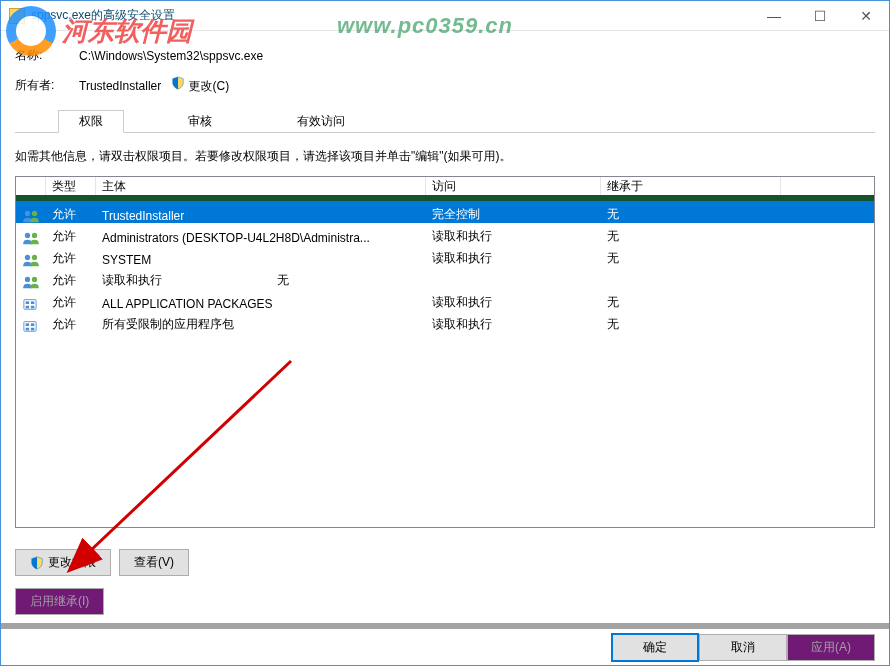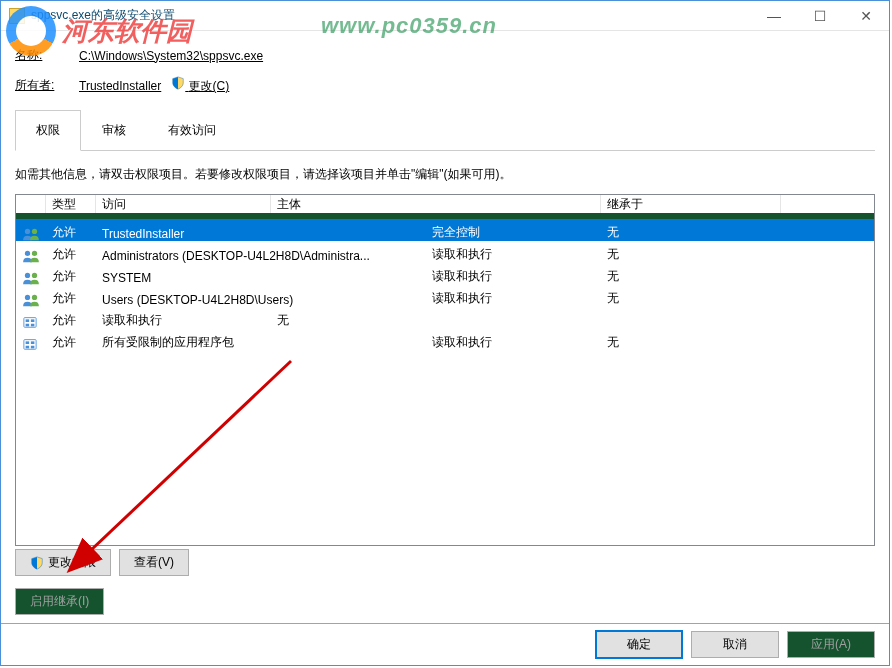--- a/index.html
+++ b/index.html
@@ -69,51 +69,51 @@
       margin-left: 6px;
       font-size: 26px;
       font-weight: bold;
       color: #ef4444;
       font-style: italic;
       text-shadow: 0 0 2px #fff;
     }
     .watermark-url {
       position: absolute;
       top: 12px;
-      left: 320px;
+      left: 336px;
       z-index: 100;
       font-size: 22px;
       font-weight: bold;
       color: #1a8f4a;
       opacity: 0.6;
       font-style: italic;
       letter-spacing: 1px;
     }
     .content {
       padding: 10px 14px 0 14px;
     }
     .info-row {
       display: flex;
       padding: 6px 0;
       align-items: center;
-      text-decoration: underline;
     }
     .info-label { width: 64px; }
     .link { color: #000000; cursor: pointer; }
     .tabs {
       display: flex;
       margin-top: 8px;
       border-bottom: 1px solid #ccc;
     }
     .tab {
-      padding: 11px 20px;
+      padding: 2px 20px;
       border: 1px solid transparent;
       position: relative;
       top: 1px;
       cursor: pointer;
+      margin-left: 43px;
     }
     .tab.active {
       border: 1px solid #ccc;
       border-bottom: 1px solid #fff;
       background: #fff;
     }
     .instructions {
       padding: 14px 0 10px 0;
       line-height: 1.6;
     }
@@ -186,33 +186,33 @@
       border: 1px solid #adadad;
       padding: 4px 14px;
       font-family: inherit;
       font-size: 12px;
       cursor: pointer;
       display: flex;
       align-items: center;
       gap: 4px;
       min-height: 24px;
     }
-    .btn.disabled { color: #a0a0a0; background: #14532d; cursor: default; }
+    .btn.disabled { color: #a0a0a0; background: #701a75; cursor: default; }
     .footer {
       position: absolute;
       bottom: 0;
       left: 0;
       right: 0;
       height: 42px;
-      border-top: 1px solid #a3a3a3;
+      border-top: 6px solid #a3a3a3;
       display: flex;
       justify-content: flex-end;
       align-items: center;
       padding: 0 14px;
-      gap: 8px;
+      gap: 0;
     }
     .footer .btn {
       min-width: 88px;
       justify-content: center;
     }
     .footer .btn.primary {
       border: 2px solid #0078d7;
       background: #e1e1e1;
     }
     .shield-svg { width: 14px; height: 14px; }
@@ -263,22 +263,22 @@
       <div class="tab">有效访问</div>
     </div>
 
     <div class="instructions">如需其他信息，请双击权限项目。若要修改权限项目，请选择该项目并单击"编辑"(如果可用)。</div>
 
 
     <div class="perm-table">
       <div class="perm-header">
         <div class="col col-icon"></div>
         <div class="col col-type">类型</div>
+        <div class="col col-principal">主体</div>
         <div class="col col-access">访问</div>
-        <div class="col col-principal">主体</div>
         <div class="col col-inherit">继承于</div>
       </div>
       <div id="perm-body">
           <div class="perm-row selected">
             <div class="row-icon users-icon">
               <svg viewBox="0 0 20 16">
                 <circle cx="6" cy="5" r="3" fill="#4a90d9"></circle>
                 <path d="M1 15 Q1 10 6 10 Q11 10 11 15 Z" fill="#4a90d9"></path>
                 <circle cx="14" cy="5" r="3" fill="#6ab04c"></circle>
                 <path d="M9 15 Q9 10 14 10 Q19 10 19 15 Z" fill="#6ab04c"></path>
@@ -320,35 +320,35 @@
           <div class="perm-row">
             <div class="row-icon users-icon">
               <svg viewBox="0 0 20 16">
                 <circle cx="6" cy="5" r="3" fill="#4a90d9"></circle>
                 <path d="M1 15 Q1 10 6 10 Q11 10 11 15 Z" fill="#4a90d9"></path>
                 <circle cx="14" cy="5" r="3" fill="#6ab04c"></circle>
                 <path d="M9 15 Q9 10 14 10 Q19 10 19 15 Z" fill="#6ab04c"></path>
               </svg>
             </div>
             <div class="col col-type">允许</div>
-            <div class="col col-principal">Users (DESKTOP-U4L2H8D\Users)</div>
             <div class="col col-access">读取和执行</div>
             <div class="col col-inherit">无</div>
           </div>
           <div class="perm-row">
             <div class="row-icon pkg-icon">
               <svg viewBox="0 0 16 16">
                 <rect x="1" y="3" width="14" height="11" rx="1" fill="none" stroke="#4a90d9" stroke-width="1"></rect>
                 <rect x="3" y="5" width="4" height="3" fill="#4a90d9"></rect>
                 <rect x="9" y="5" width="4" height="3" fill="#4a90d9"></rect>
                 <rect x="3" y="10" width="4" height="3" fill="#4a90d9"></rect>
                 <rect x="9" y="10" width="4" height="3" fill="#4a90d9"></rect>
               </svg>
             </div>
             <div class="col col-type">允许</div>
+            <div class="col col-principal">ALL APPLICATION PACKAGES</div>
             <div class="col col-access">读取和执行</div>
             <div class="col col-inherit">无</div>
           </div>
           <div class="perm-row">
             <div class="row-icon pkg-icon">
               <svg viewBox="0 0 16 16">
                 <rect x="1" y="3" width="14" height="11" rx="1" fill="none" stroke="#4a90d9" stroke-width="1"></rect>
                 <rect x="3" y="5" width="4" height="3" fill="#4a90d9"></rect>
                 <rect x="9" y="5" width="4" height="3" fill="#4a90d9"></rect>
                 <rect x="3" y="10" width="4" height="3" fill="#4a90d9"></rect>

